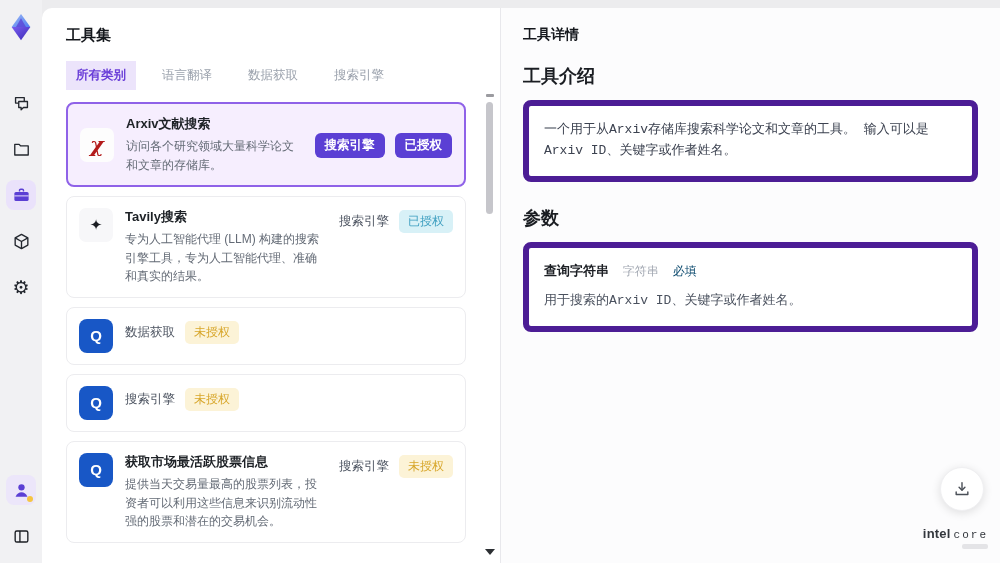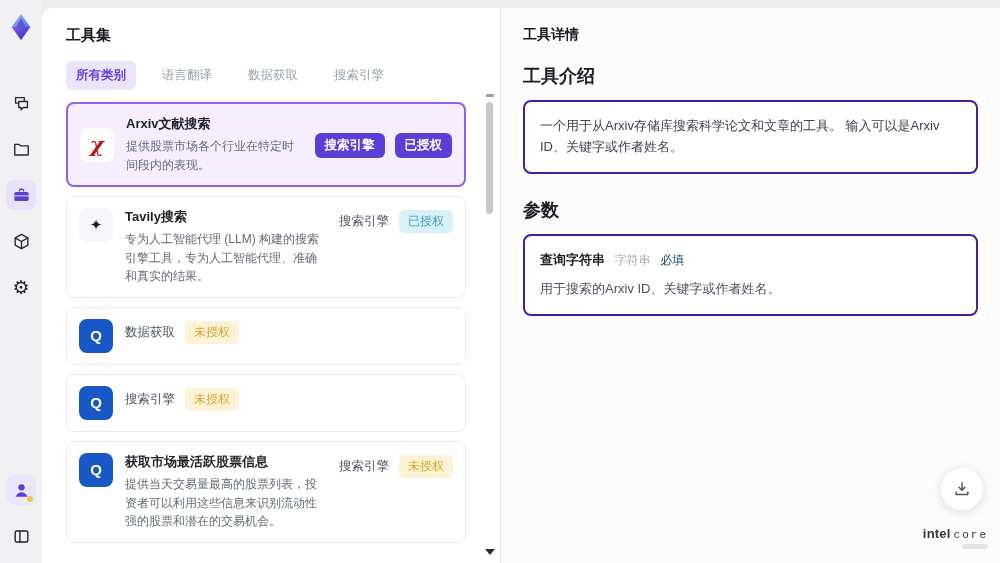--- a/index.html
+++ b/index.html
@@ -17,21 +17,21 @@
   .user-dot{position:absolute;right:3px;bottom:3px;width:6px;height:6px;border-radius:50%;background:#f5c542;}
   .gear-glyph{font-size:19px;line-height:1;color:#23272e;}
 
   
   .main{position:absolute;left:42px;top:8px;right:0;bottom:0;background:#fff;border-top-left-radius:10px;display:flex;overflow:hidden;}
 
   
   .left-panel{width:458px;flex:none;position:relative;padding:16px 20px 0 24px;box-sizing:border-box;}
   .panel-title{font-size:15px;font-weight:700;color:#15181d;margin:2px 0 16px;}
   .tabs{display:flex;gap:16px;align-items:center;margin-bottom:12px;}
-  .tab{font-size:12.5px;color:#9aa1ac;background:none;border:none;padding:6px 10px;border-radius:6px;cursor:pointer;font-family:inherit;}
+  .tab{font-size:12.5px;color:#9aa1ac;background:none;border:none;padding:6px 10px;border-radius:0;cursor:pointer;font-family:inherit;}
   .tab.active{background:#ece4fb;color:#6a3fd8;font-weight:700;}
 
   .tool-list{height:468px;overflow:hidden;padding-right:14px;}
   .tool-row{display:flex;gap:12px;padding:11px 12px;border:1px solid #ececef;border-radius:8px;margin-bottom:9px;background:#fff;align-items:flex-start;cursor:pointer;box-sizing:border-box;}
   .tool-row.selected{background:var(--selected_bg,#f6eefe);border:2px solid var(--selected_border,#8f62e8);align-items:center;}
   .tool-icon{width:34px;height:34px;border-radius:7px;flex:none;display:flex;align-items:center;justify-content:center;background:#f5f5f7;overflow:hidden;}
   .tool-icon.icon-arxiv{background:#fdfdfd;}
   .arxiv-chi{font-family:"DejaVu Serif","Liberation Serif",serif;font-style:italic;font-weight:700;font-size:21px;color:var(--arxiv_red,#b31b1b);line-height:1;}
   .tool-icon.icon-sparkle{background:#f7f7f9;color:#1b1e23;font-size:15px;}
   .tool-icon.icon-blue-q{background:var(--tool_icon_blue,#1857c6);color:#fff;font-weight:700;font-size:15px;border-radius:8px;}
@@ -48,21 +48,21 @@
   
   .scrollbar{position:absolute;right:4px;top:84px;bottom:8px;width:12px;}
   .sb-up{position:absolute;top:2px;left:2px;width:8px;height:3px;background:#9b9ba0;border-radius:1px;}
   .sb-thumb{position:absolute;top:10px;left:2px;width:7px;height:112px;background:#c6c6cb;border-radius:4px;cursor:grab;}
   .sb-down{position:absolute;bottom:0;left:1px;width:0;height:0;border-left:5px solid transparent;border-right:5px solid transparent;border-top:6px solid #2c2f33;cursor:pointer;}
 
   
   .right-panel{flex:1;border-left:1px solid #e8e8ec;background:#fcfcfd;padding:16px 22px;box-sizing:border-box;position:relative;}
   .detail-title{font-size:14px;font-weight:700;color:#15181d;margin:2px 0 20px;}
   .section-heading{font-size:18px;font-weight:700;color:#1a1d22;margin:0 0 12px;}
-  .box{background:#fff;border:2px solid #4c1d95;border-radius:8px;padding:14px 15px;font-size:13px;color:#3c4250;line-height:1.6;}
+  .box{background:#fff;border:6px solid #4c1d95;border-radius:8px;padding:14px 15px;font-size:13px;color:#3c4250;line-height:1.6;font-family:Liberation Mono, monospace;}
   .params-heading{margin-top:24px;}
   .param-name{font-size:13px;font-weight:700;color:#1c1f24;}
   .param-type{font-size:12px;color:#a0a6b0;margin-left:6px;}
   .param-req{font-size:12px;color:#0c4a6e;margin-left:6px;}
   .param-desc{font-size:13px;color:#4a515e;margin-top:9px;}
 
   
   .fab{position:absolute;right:16px;bottom:52px;width:42px;height:42px;border-radius:50%;background:#fff;border:1px solid #f0f0f2;box-shadow:0 2px 10px rgba(0,0,0,.12);display:flex;align-items:center;justify-content:center;cursor:pointer;}
   .brand{position:absolute;right:12px;bottom:14px;text-align:center;color:#33373d;white-space:nowrap;}
   .brand-intel{font-size:13px;font-weight:700;letter-spacing:.2px;}
@@ -153,21 +153,21 @@
   <button class="tab">搜索引擎</button>
 </div>
 
       <div class="tool-list" id="tool-list">
   <div class="tool-row selected">
     <div class="tool-icon icon-arxiv">
               <span class="arxiv-chi">χ</span>
             </div>
     <div class="tool-main">
       <div class="tool-name">Arxiv文献搜索</div>
-      <div class="tool-desc">提供股票市场各个行业在特定时间段内的表现。</div>
+      <div class="tool-desc">访问各个研究领域大量科学论文和文章的存储库。</div>
     </div>
     <div class="tool-side">
       <span class="tool-category">搜索引擎</span>
       <span class="tool-status ok">已授权</span>
     </div>
   </div>
 
   <div class="tool-row">
     <div class="tool-icon icon-sparkle">
               <span>✦</span>

